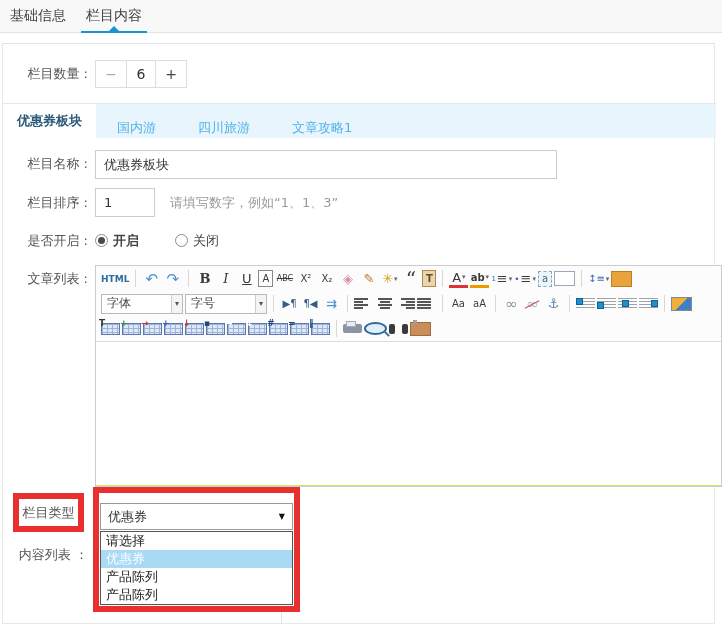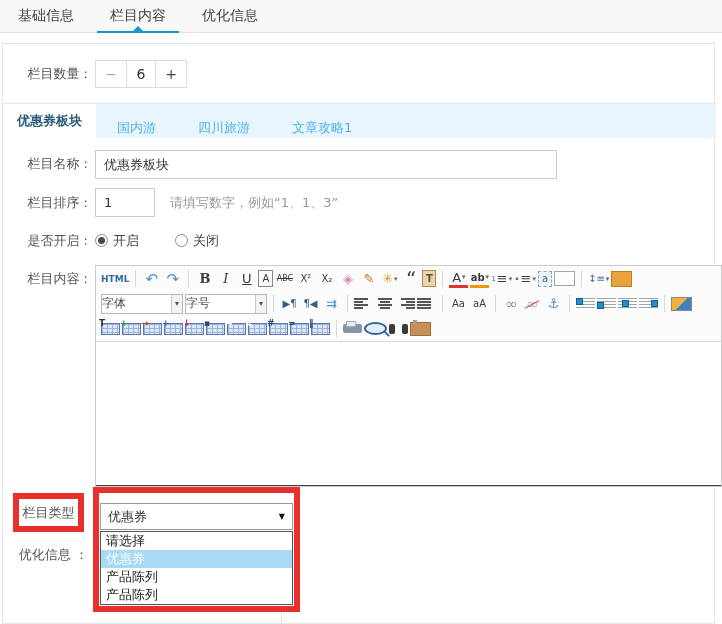--- a/index.html
+++ b/index.html
@@ -2,21 +2,21 @@
 <html><head>
 <meta charset="utf-8">
 <style>
   html,body{margin:0;padding:0;}
   body{font-family:"DejaVu Sans","Liberation Sans",sans-serif;background:#fff;}
   #screen{position:relative;width:722px;height:624px;overflow:hidden;background:#fff;}
 
   
   #tabbar{position:absolute;left:0;top:0;width:722px;height:32px;background:#f8f8f8;
           border-bottom:1px solid #e3e3e3;display:flex;align-items:stretch;}
-  .ttab{position:relative;padding:0 18px;font-size:14px;color:#424242;line-height:31px;cursor:default;}
+  .ttab{position:relative;padding:0 10px;font-size:14px;color:#424242;line-height:31px;cursor:default;}
   .ttab.active::after{content:"";position:absolute;left:5px;right:5px;bottom:-1px;height:2px;background:#1894d2;}
   .ttab.active::before{content:"";position:absolute;left:50%;margin-left:-5px;bottom:1px;
           border-left:5px solid transparent;border-right:5px solid transparent;border-bottom:5px solid #1894d2;}
 
   
   .panel{position:absolute;left:2px;top:43px;width:713px;height:581px;background:#fff;
          border:1px solid #e8e8e8;border-top-color:#d9e4ec;box-sizing:border-box;}
 
   .flabel{position:absolute;left:0;width:88px;font-size:13px;color:#555;text-align:right;}
 
@@ -37,21 +37,21 @@
   
   .tinput{position:absolute;border:1px solid #ccc;background:#fff;font-size:13px;color:#333;
           padding:0 8px;box-sizing:border-box;display:flex;align-items:center;}
   .hint{position:absolute;font-size:13px;color:#9a9a9a;line-height:28px;}
   .radio{position:absolute;width:13px;height:13px;border:1px solid #8b8b8b;border-radius:50%;background:#fff;box-sizing:border-box;}
   .radio.sel::after{content:"";position:absolute;left:2px;top:2px;right:2px;bottom:2px;background:#4a4a4a;border-radius:50%;}
   .rlabel{position:absolute;font-size:13px;color:#444;line-height:28px;}
 
   
   #editor{position:absolute;left:95px;top:265px;width:627px;height:222px;border:1px solid #ccc;
-          background:#404040;box-sizing:border-box;}
+          background:#bef264;box-sizing:border-box;}
   .tb-row{height:25px;display:flex;align-items:center;gap:2px;padding:0 5px;background:#fcfcfc;overflow:hidden;}
   .tb-wrap{border-bottom:1px solid #dcdcdc;}
   .tbi{display:inline-flex;align-items:center;justify-content:center;min-width:19px;height:20px;
        font-size:13px;color:#3a3a3a;flex:0 0 auto;position:relative;}
   .tbi u{text-decoration:none;font-size:7px;color:#666;margin-left:1px;}
   .tbsep{width:1px;height:17px;background:#d8d8d8;margin:0 4px;flex:0 0 auto;}
   .tiny{font-size:10px;}
   .tiny-bold{font-size:9px;font-weight:bold;}
   .big{font-size:15px;}
   .serif-b{font-family:"DejaVu Serif","Liberation Serif",serif;font-weight:bold;}
@@ -60,21 +60,21 @@
   .boxed{border:1px solid #888;height:15px;min-width:13px;font-size:10px;}
   .strike{text-decoration:line-through;font-size:8px;}
   .quote{font-family:"DejaVu Serif","Liberation Serif",serif;font-size:20px;height:10px;line-height:20px;}
   .clipT{border:1px solid #b5884d;background:#e9d4b1;font-size:10px;font-weight:bold;color:#6b4a1f;height:15px;min-width:12px;}
   .colorbar-red{border-bottom:3px solid #d33;height:15px;}
   .colorbar-orange{border-bottom:3px solid #e90;height:15px;font-weight:bold;}
   .pre-num::before{content:"1";font-size:7px;color:#36c;margin-right:1px;}
   .pre-dot::before{content:"•";font-size:9px;color:#36c;margin-right:1px;}
   .dashbox{border:1px dashed #8ab;font-size:10px;height:14px;min-width:12px;color:#467;background:#eef4fb;}
   .slashed::after{content:"";position:absolute;left:1px;top:10px;width:16px;height:1px;background:#c55;transform:rotate(-28deg);}
-  .tbsel{border:1px solid #b9b9b9;background:#fff;height:20px;justify-content:space-between;box-sizing:border-box;}
+  .tbsel{border:1px solid #b9b9b9;background:#fff;height:20px;justify-content:space-between;padding-left:5px;box-sizing:border-box;}
   .tbsel i{font-style:normal;font-size:12px;color:#444;}
   .tbsel b{font-weight:normal;font-size:8px;color:#555;border-left:1px solid #ccc;height:100%;
            display:flex;align-items:center;padding:0 3px;background:#f4f4f4;box-sizing:border-box;}
   .bars{display:flex;flex-direction:column;justify-content:space-between;width:14px;height:11px;align-items:flex-start;}
   .bars i{height:2px;background:#555;display:block;}
   .bars-c{align-items:center;} .bars-r{align-items:flex-end;} .bars-j i{width:14px !important;}
   .imgal{width:16px;height:12px;position:relative;
          background-image:repeating-linear-gradient(#9aa4ad 0 1px,transparent 1px 3px);}
   .imgal i{position:absolute;width:7px;height:7px;background:#1f8fd0;border:1px solid #14608d;box-sizing:border-box;}
   .imgal-left i{left:0;top:0;} .imgal-inline i{left:0;top:4px;} .imgal-center i{left:4px;top:2px;} .imgal-right i{right:0;top:2px;}
@@ -114,21 +114,20 @@
   #colline{position:absolute;left:281px;top:611px;width:1px;height:13px;background:#dfe3e6;z-index:1;}
 </style>
 </head>
 <body>
 
 <div id="screen">
 
   <div id="tabbar">
     <div class="ttab">基础信息</div>
     <div class="ttab active">栏目内容</div>
-    <div class="ttab">优化信息</div>
   </div>
 
   <div class="panel"></div>
 
   <div class="flabel" style="top:60px;line-height:28px;">栏目数量 :</div>
   <div id="stepper">
     <div class="st minus">−</div>
     <div class="stv">6</div>
     <div class="st plus">+</div>
   </div>
@@ -146,25 +145,25 @@
   </div>
 
   <div class="flabel" style="top:188px;line-height:29px;">栏目排序 :</div>
   <div class="tinput" style="left:95px;top:188px;width:60px;height:29px;">
     <span>1</span>
   </div>
   <div class="hint" style="left:170px;top:189px;">请填写数字，例如“1、1、3”</div>
 
   <div class="flabel" style="top:227px;line-height:28px;">是否开启 :</div>
   <div class="radio sel" style="left:95px;top:234px;"></div>
-  <div class="rlabel" style="left:113px;top:227px;">开启</div>
+  <div class="rlabel" style="left:113px;top:227px;font-weight:bold;">开启</div>
   <div class="radio" style="left:175px;top:234px;"></div>
   <div class="rlabel" style="left:193px;top:227px;">关闭</div>
 
-  <div class="flabel" style="top:266px;line-height:26px;">栏目内容 :</div>
+  <div class="flabel" style="top:266px;line-height:26px;">文章列表 :</div>
   <div id="editor">
     <div class="tb-wrap">
       <div class="tb-row">
           <span class="tbi tiny-bold" style="color: rgb(46, 109, 164);">HTML</span>
           <span class="tbsep"></span>
           <span class="tbi big" style="color: rgb(74, 143, 211);">↶</span>
           <span class="tbi big" style="color: rgb(74, 143, 211);">↷</span>
           <span class="tbsep"></span>
           <span class="tbi serif-b">B</span>
           <span class="tbi serif-i">I</span>
@@ -302,16 +301,16 @@
     <span class="val">优惠券</span>
     <span class="car">▼</span>
   </div>
   <div id="type-list">
     <div class="opt">请选择</div>
     <div class="opt hl">优惠券</div>
     <div class="opt">产品陈列</div>
     <div class="opt">产品陈列</div>
   </div>
 
-  <div class="flabel" style="top:541px;line-height:28px;">优化信息 ：</div>
+  <div class="flabel" style="top:541px;line-height:28px;">内容列表 ：</div>
   <div id="colline"></div>
 
 </div>
 
 </body></html>

